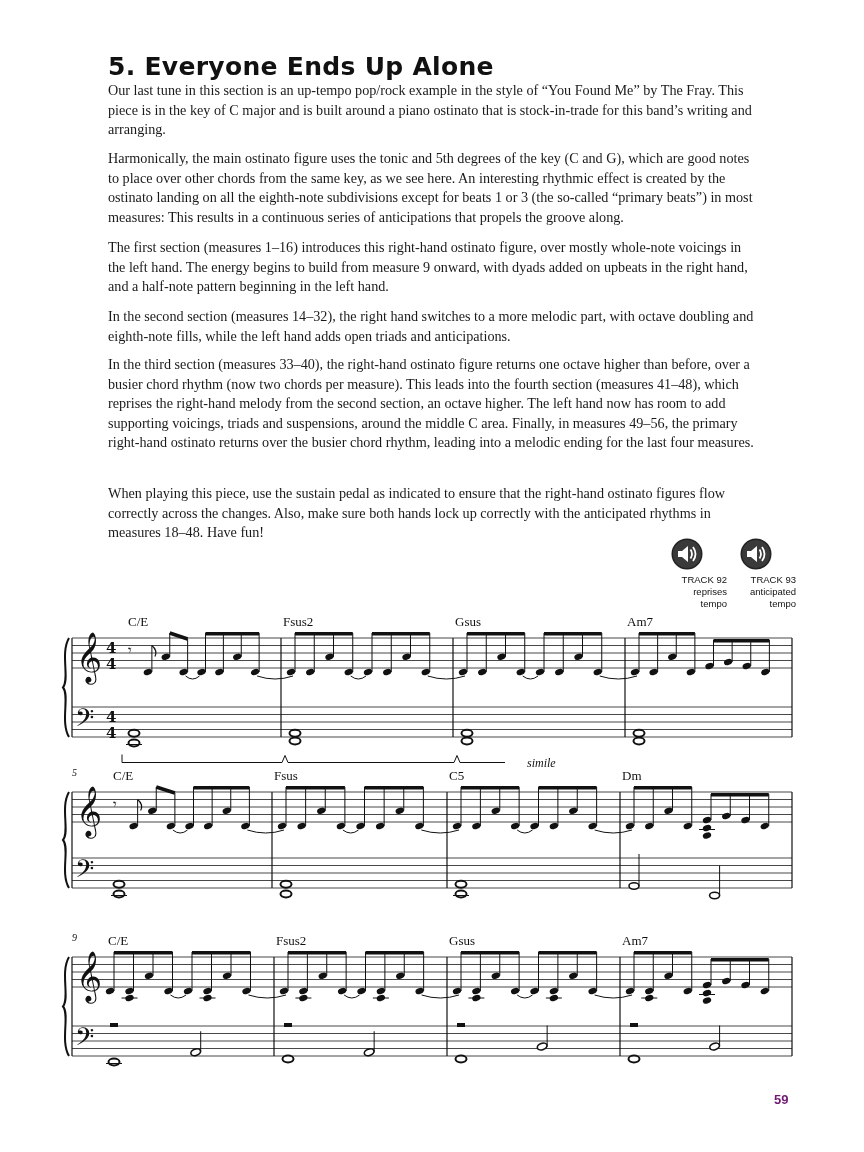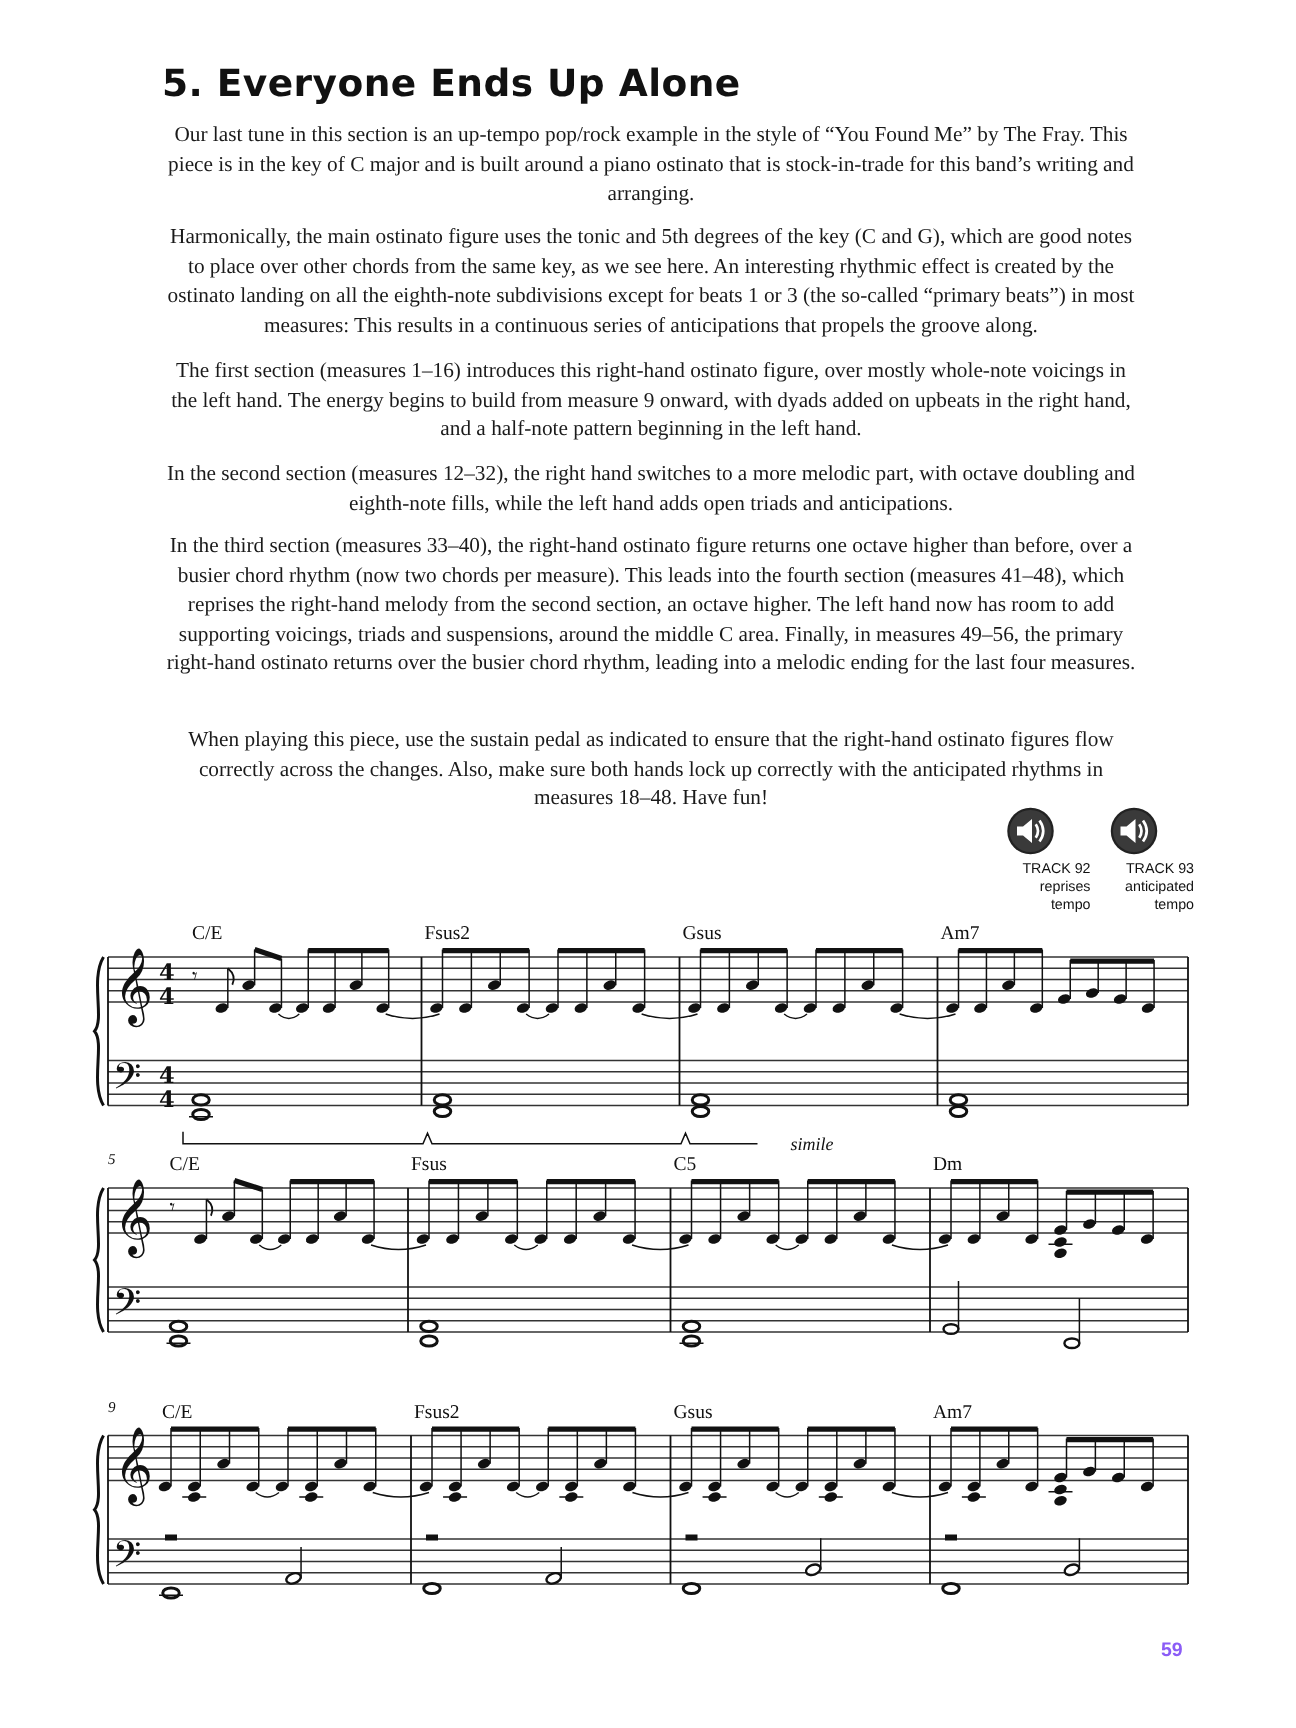--- a/index.html
+++ b/index.html
@@ -1,47 +1,47 @@
 <!DOCTYPE html>
 <html><head>
 <meta charset="utf-8">
 <style>
   html, body { margin: 0; padding: 0; background: #ffffff; }
   body { width: 864px; height: 1152px; position: relative; overflow: hidden; color: #1a1a1a; }
   .page-title {
-    position: absolute; left: 108px; top: 41px;
+    position: absolute; left: 108px; top: 52px;
     font-family: "DejaVu Sans", sans-serif; font-weight: bold; font-size: 25px;
     letter-spacing: 0.3px; color: #111;
   }
   .body-text {
     position: absolute; left: 108px; width: 652px;
     font-family: "Liberation Serif", serif; font-size: 14.2px; line-height: 19.6px;
-    color: #1a1a1a; margin: 0; text-align: center;
+    color: #1a1a1a; margin: 0;
   }
   .track { position: absolute; top: 538px; width: 80px; text-align: right;
     font-family: "Liberation Sans", sans-serif; font-size: 9.5px; line-height: 12px; color: #111; }
   .track .speaker { width: 32px; height: 32px; margin: 0 auto 4px auto; display: block; }
   .page-number { position: absolute; left: 774px; top: 1092px;
-    font-family: "Liberation Sans", sans-serif; font-weight: bold; font-size: 13px; color: #8b5cf6; }
+    font-family: "Liberation Sans", sans-serif; font-weight: bold; font-size: 13px; color: #701a75; }
   svg.score { position: absolute; left: 0; top: 0; }
   .chord { font-family: "Liberation Serif", serif; font-size: 13px; fill: #111; }
   .mnum { font-family: "Liberation Serif", serif; font-style: italic; font-size: 10px; fill: #111; }
   .simile { font-family: "Liberation Serif", serif; font-style: italic; font-size: 12px; fill: #111; }
   .timesig { font-family: "DejaVu Serif", serif; font-weight: bold; font-size: 15px; fill: #111; }
   .clef { font-family: "DejaVu Sans", sans-serif; fill: #111; }
 </style>
 </head>
 <body>
 
 <div class="page-title">5. Everyone Ends Up Alone</div>
 
 <p class="body-text" style="top:81px">Our last tune in this section is an up-tempo pop/rock example in the style of “You Found Me” by The Fray. This piece is in the key of C major and is built around a piano ostinato that is stock-in-trade for this band’s writing and arranging.</p>
 <p class="body-text" style="top:149px">Harmonically, the main ostinato figure uses the tonic and 5th degrees of the key (C and G), which are good notes to place over other chords from the same key, as we see here. An interesting rhythmic effect is created by the ostinato landing on all the eighth-note subdivisions except for beats 1 or 3 (the so-called “primary beats”) in most measures: This results in a continuous series of anticipations that propels the groove along.</p>
 <p class="body-text" style="top:238px">The first section (measures 1–16) introduces this right-hand ostinato figure, over mostly whole-note voicings in the left hand. The energy begins to build from measure 9 onward, with dyads added on upbeats in the right hand, and a half-note pattern beginning in the left hand.</p>
-<p class="body-text" style="top:307px">In the second section (measures 12–32), the right hand switches to a more melodic part, with octave doubling and eighth-note fills, while the left hand adds open triads and anticipations.</p>
+<p class="body-text" style="top:307px">In the second section (measures 14–32), the right hand switches to a more melodic part, with octave doubling and eighth-note fills, while the left hand adds open triads and anticipations.</p>
 <p class="body-text" style="top:355px">In the third section (measures 33–40), the right-hand ostinato figure returns one octave higher than before, over a busier chord rhythm (now two chords per measure). This leads into the fourth section (measures 41–48), which reprises the right-hand melody from the second section, an octave higher. The left hand now has room to add supporting voicings, triads and suspensions, around the middle C area. Finally, in measures 49–56, the primary right-hand ostinato returns over the busier chord rhythm, leading into a melodic ending for the last four measures.</p>
 <p class="body-text" style="top:484px">When playing this piece, use the sustain pedal as indicated to ensure that the right-hand ostinato figures flow correctly across the changes. Also, make sure both hands lock up correctly with the anticipated rhythms in measures 18–48. Have fun!</p>
 
 <div class="track" style="left:647px">
   <svg class="speaker" viewBox="0 0 32 32">
     <circle cx="16" cy="16" r="15.5" fill="#222"></circle>
     <circle cx="16" cy="16" r="14" fill="#3a3a3a"></circle>
     <path d="M7 13 h4 l6 -5 v16 l-6 -5 h-4 z" fill="#fff"></path>
     <path d="M19.5 11.5 q3 4.5 0 9" stroke="#fff" stroke-width="1.8" fill="none"></path>
     <path d="M22 9 q5 7 0 14" stroke="#fff" stroke-width="1.8" fill="none"></path>

